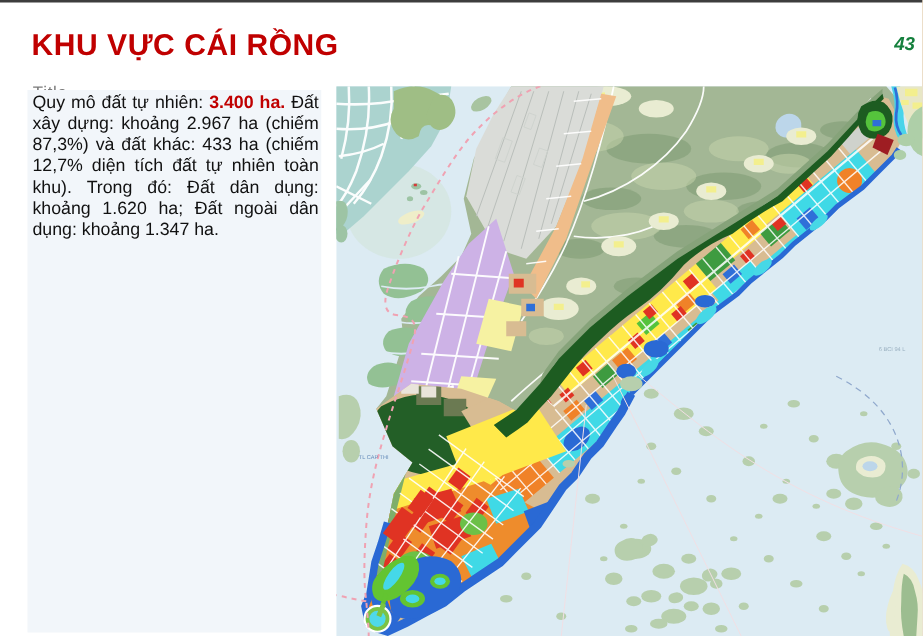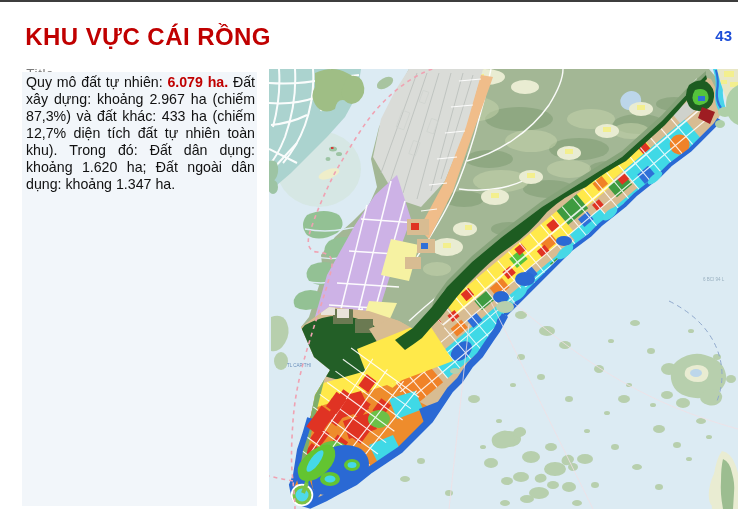--- a/index.html
+++ b/index.html
@@ -2,21 +2,21 @@
 <html><head>
 <meta charset="utf-8">
 <style>
   html,body{margin:0;padding:0;}
   body{width:738px;height:509px;position:relative;overflow:hidden;background:#ffffff;
        font-family:"Liberation Sans",sans-serif;}
   .abs{position:absolute;}
   #toprule{left:0;top:0;width:738px;height:2px;background:#3d3d3d;}
   #title{left:25.2px;top:23.4px;font-size:24px;font-weight:bold;color:#c00000;letter-spacing:0.45px;white-space:nowrap;}
   #subtitle{left:26.2px;top:66px;font-size:13.5px;font-weight:normal;color:#7b7b7b;letter-spacing:0.6px;}
-  #pagenum{left:700px;top:26.5px;width:32px;text-align:right;font-size:15px;font-weight:bold;color:#1d4ed8;}
+  #pagenum{left:700px;top:26.5px;width:32px;text-align:right;font-size:15px;font-weight:bold;color:#15803d;font-style:italic;}
   #textpanel{left:22px;top:72px;width:235px;height:434px;background:#f2f6fa;
              box-sizing:border-box;padding:1.7px 2px 0 4px;}
   #textpanel p{margin:0 0 6px 0;font-size:14.2px;line-height:17px;color:#111111;
                text-align:justify;text-justify:inter-word;}
   .rb{color:#c00000;font-weight:bold;}
   #map{left:269px;top:69px;width:469px;height:440px;}
 </style>
 </head>
 <body>
 
@@ -27,21 +27,21 @@
 <div class="abs" id="subtitle">Title</div>
 
 <div class="abs" id="pagenum">43</div>
 
 <div class="abs" id="textpanel">
 
 
 
 
 
-<p>Quy mô đất tự nhiên: <span class="rb">6.079 ha.</span> Đất xây dựng: khoảng 2.967 ha (chiếm 87,3%) và đất khác: 433 ha (chiếm 12,7% diện tích đất tự nhiên toàn khu). Trong đó: Đất dân dụng: khoảng 1.620 ha; Đất ngoài dân dụng: khoảng 1.347 ha.</p>
+<p>Quy mô đất tự nhiên: <span class="rb">3.400 ha.</span> Đất xây dựng: khoảng 2.967 ha (chiếm 87,3%) và đất khác: 433 ha (chiếm 12,7% diện tích đất tự nhiên toàn khu). Trong đó: Đất dân dụng: khoảng 1.620 ha; Đất ngoài dân dụng: khoảng 1.347 ha.</p>
 </div>
 
 <svg class="abs" id="map" viewBox="0 0 469 440" preserveAspectRatio="none">
 <defs>
 <clipPath id="urbclip">
         <path d="M442,10 L450,26 L452,44 L446,56 L431,71 L421,81 L401,96 L391,106 L366,126 L356,136 L331,156 L321,166 L301,181 L291,191 L271,211 L261,221 L246,236 L236,246 L228,261 L221,271 L211,286 L201,296 L191,311 L181,321 L171,336 L161,351 L141,371 L131,381 L116,391 L101,401 L86,413 L71,421 L56,429 L41,436 L26,431 L23,416 L27,406 L31,381 L36,366 L41,351 L46,326 L61,301 L45,288 L32,258 L60,238 L100,242 L130,252 L146,261 L161,241 L176,221 L201,196 L231,171 L271,141 L311,116 L351,91 L391,56 L419,25 L435,8 Z"></path>
       </clipPath>
 </defs>
 
 <rect x="0" y="0" width="469" height="440" fill="#dcebf3"></rect>

